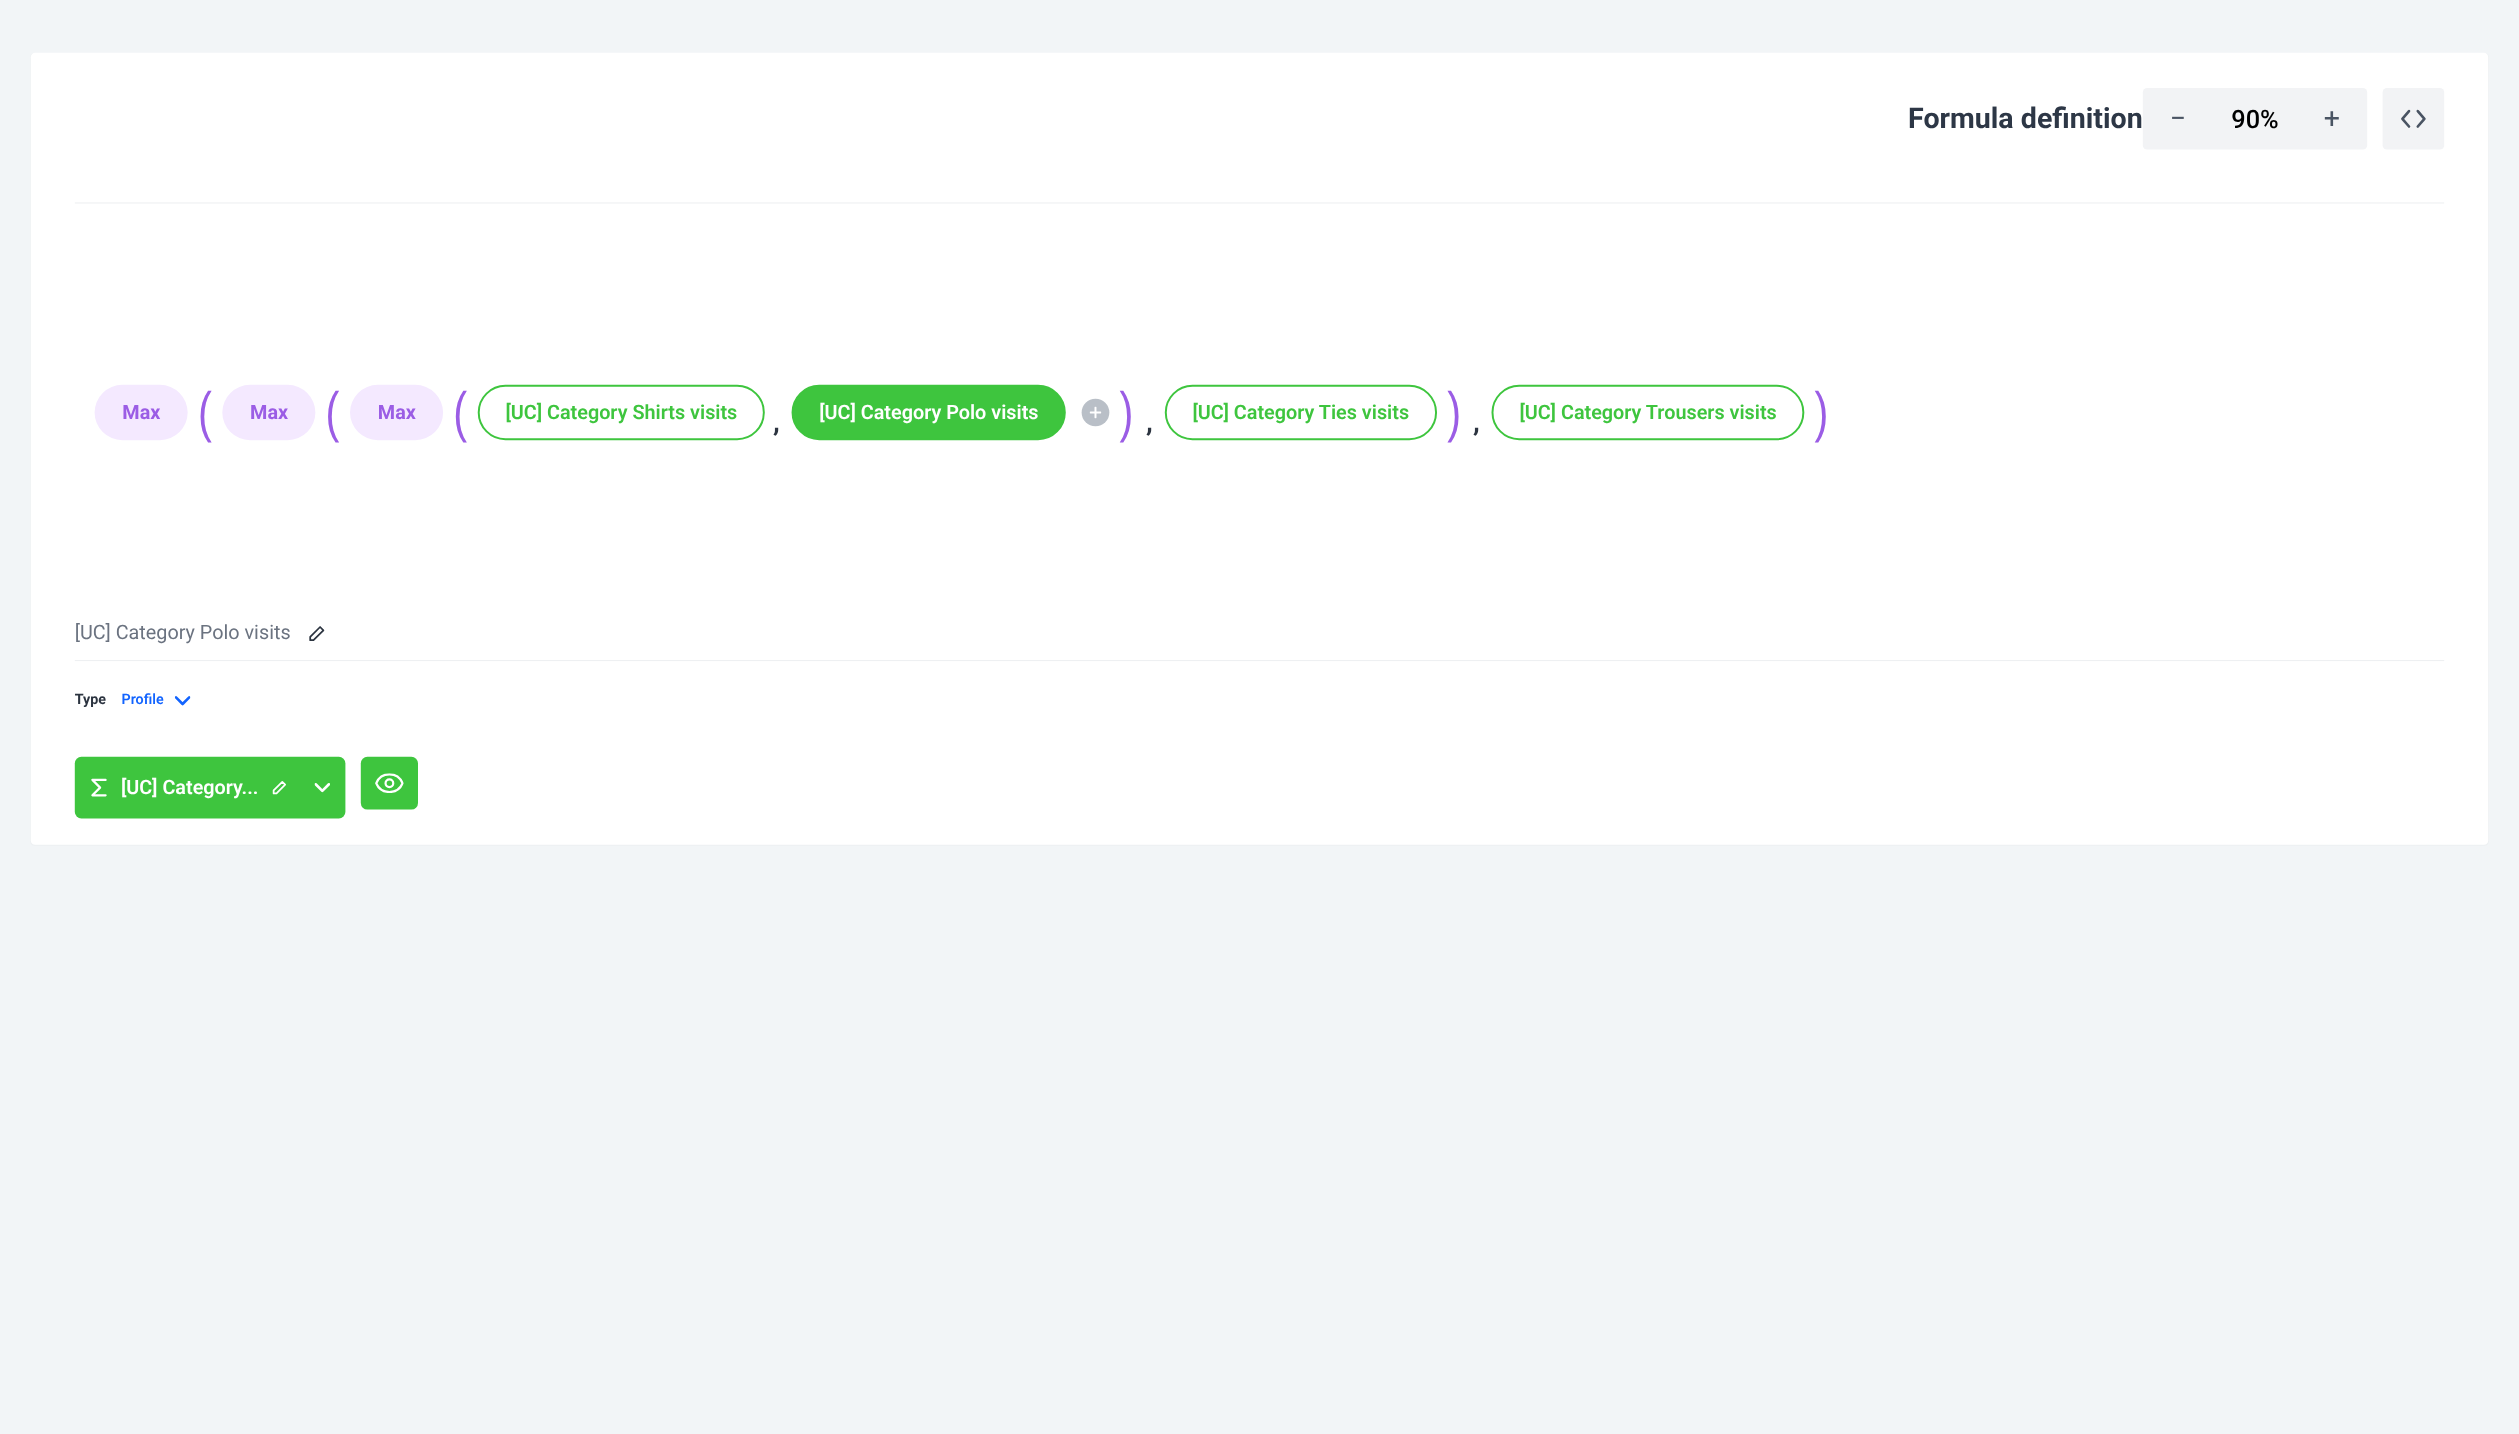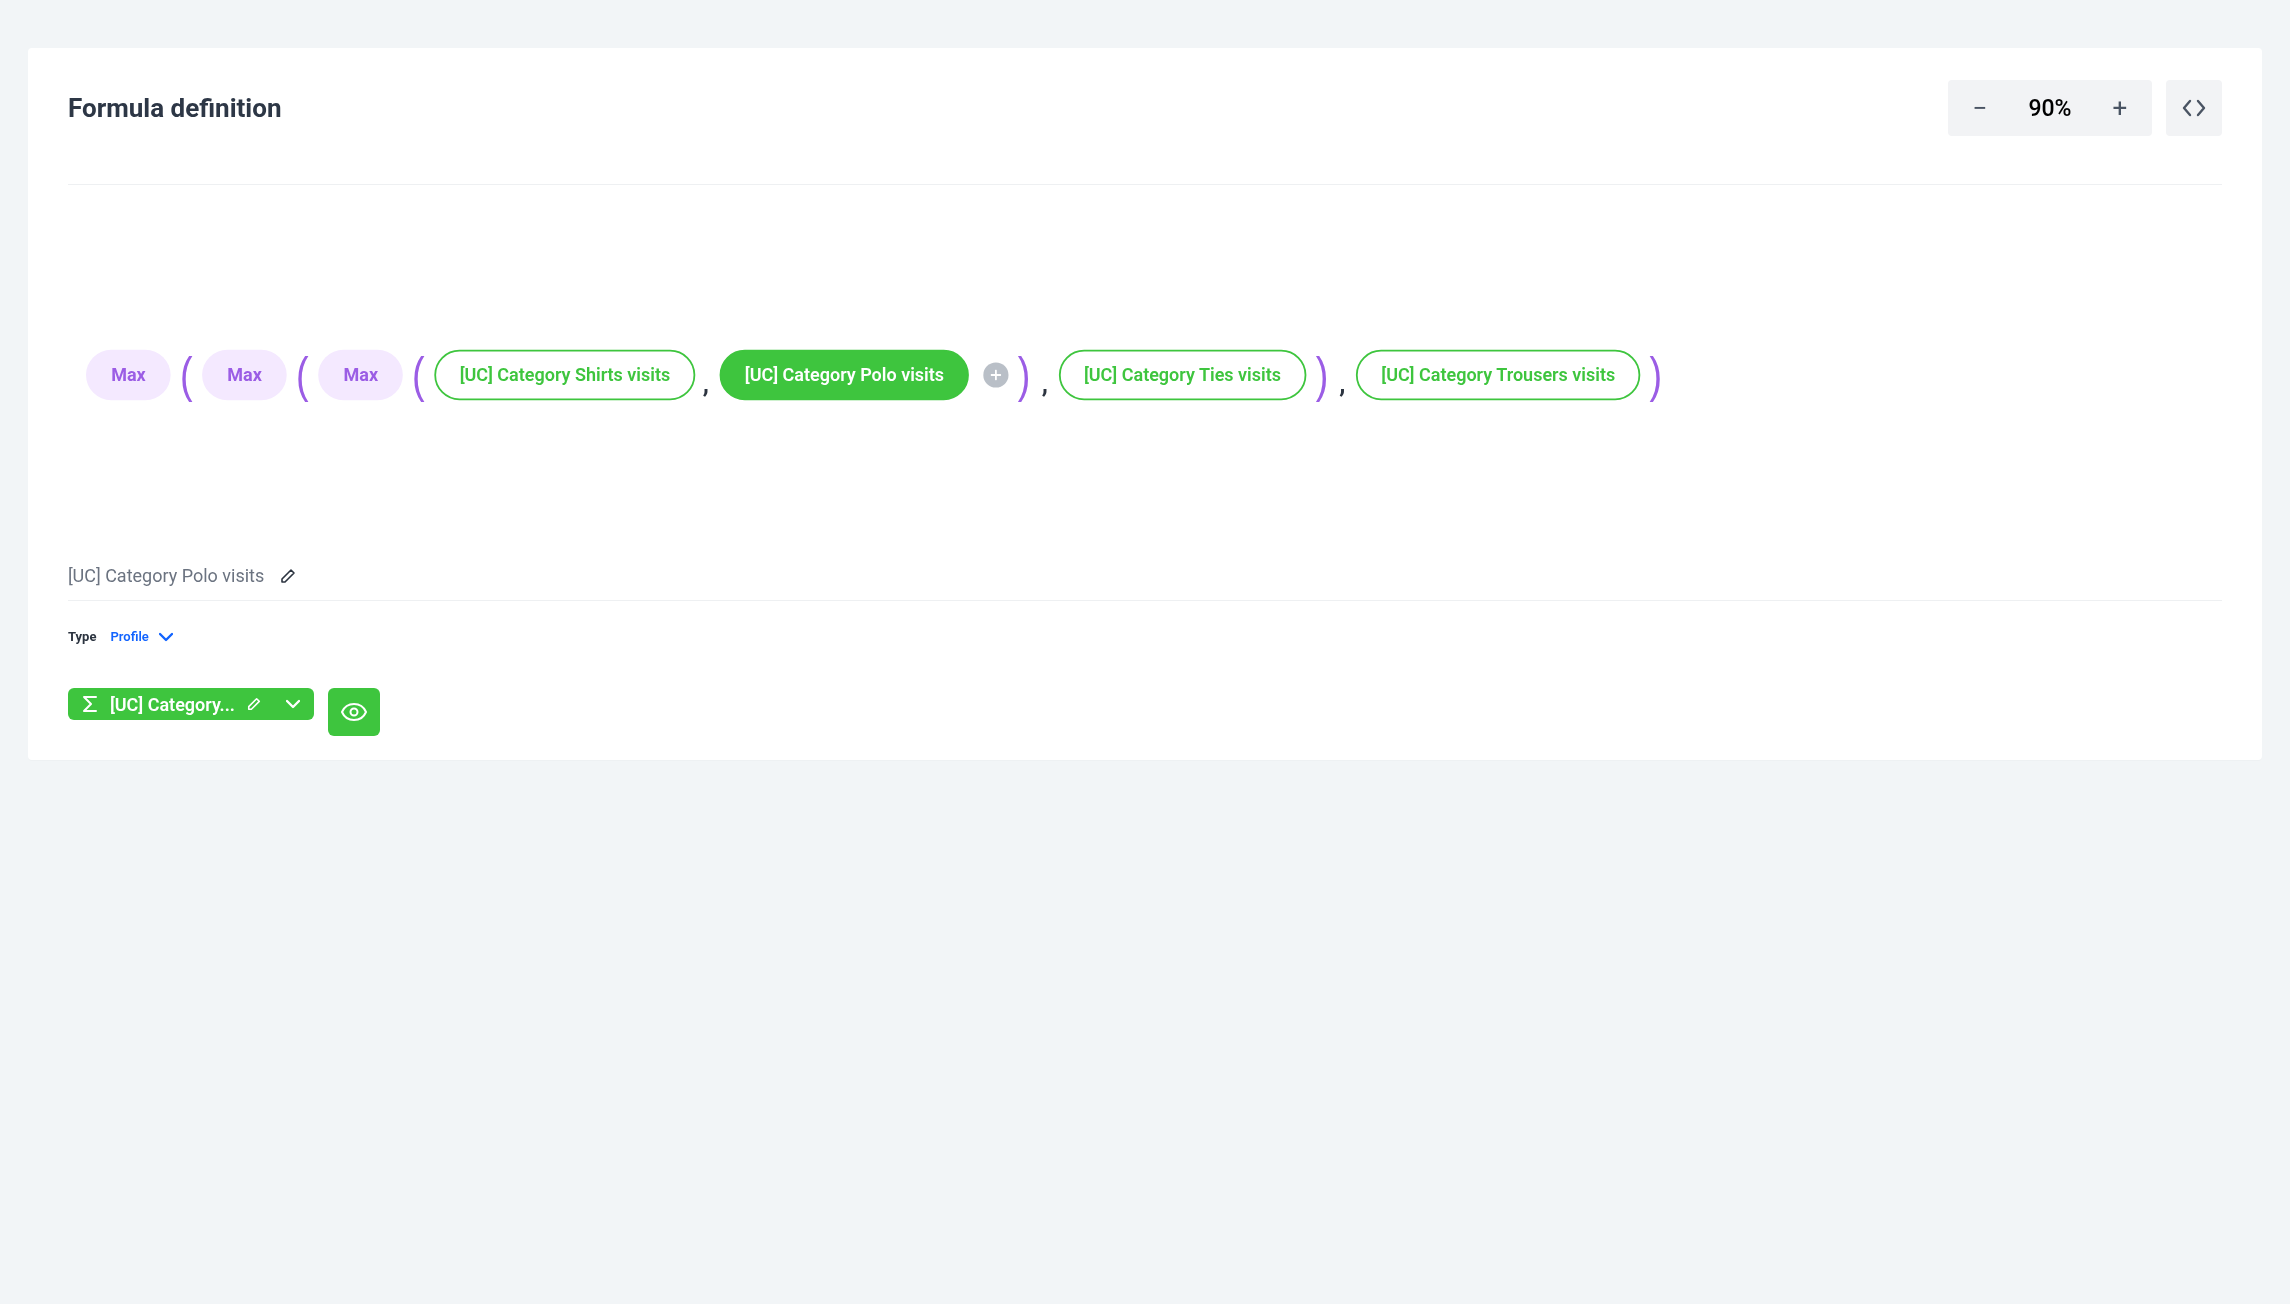--- a/index.html
+++ b/index.html
@@ -17,21 +17,21 @@
     box-shadow: 0 1px 1px rgba(0,0,0,0.02);
   }
   .card.header-card { padding: 28px 40px; }
   .card.body-card  { margin-top: 48px; padding: 32px 40px 24px 40px; }
 
   .expr-for { font-size: 22px; font-weight: 700; display: flex; align-items: center; gap: 10px; }
   .link-blue { color: #1264ff; font-weight: 600; display: inline-flex; align-items: center; gap: 10px; cursor: pointer; }
   .chev-down { display:inline-block; }
   .chev-down svg { display:block; }
 
-  .section-head { display:flex; align-items:center; justify-content:space-between; }
+  .section-head { display:flex; align-items:center; justify-content:flex-end; }
   .section-title { font-size: 26px; font-weight: 700; color: #2d3746; }
 
   .zoom-group { display:flex; gap: 14px; align-items:center; }
   .zoom-box {
     background:#f2f3f5; border-radius:4px; height:56px; display:flex; align-items:center;
     padding: 0 10px; gap: 20px;
   }
   .zoom-btn {
     width: 44px; height: 40px; display:flex; align-items:center; justify-content:center;
     color:#4a5463; font-size:26px; cursor:pointer; user-select:none; font-weight:400;
@@ -83,21 +83,21 @@
     display:flex; align-items:center; gap:16px; color:#6b7380; font-size:18px;
     padding-bottom: 14px; border-bottom:1px solid #eef0f2;
   }
   .pencil { cursor:pointer; color:#2c3440; }
 
   .type-row { margin-top: 28px; font-size:13px; display:flex; align-items:center; gap:14px; }
   .type-label { font-weight:700; color:#2c3440; }
 
   .chip-row { margin-top: 44px; display:flex; gap:14px; }
   .chip-green {
-    background:#3ec53e; color:#fff; border-radius:6px; height:32px;
+    background:#3ec53e; color:#fff; border-radius:6px; height:56px;
     display:flex; align-items:center; padding: 0 14px; gap: 12px;
     font-weight:600; font-size:18px; cursor:pointer;justify-content:space-between;
   }
   .chip-green .sep { width:1px; height:24px; background:rgba(255,255,255,0.0); }
   .chip-eye {
     background:#3ec53e; color:#fff; border-radius:6px; width:52px; height:48px;
     display:flex; align-items:center; justify-content:center; cursor:pointer;
   }
   svg { display:block; }
 </style>

